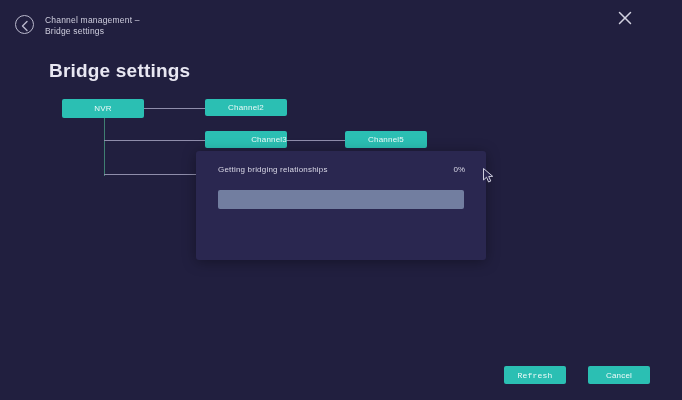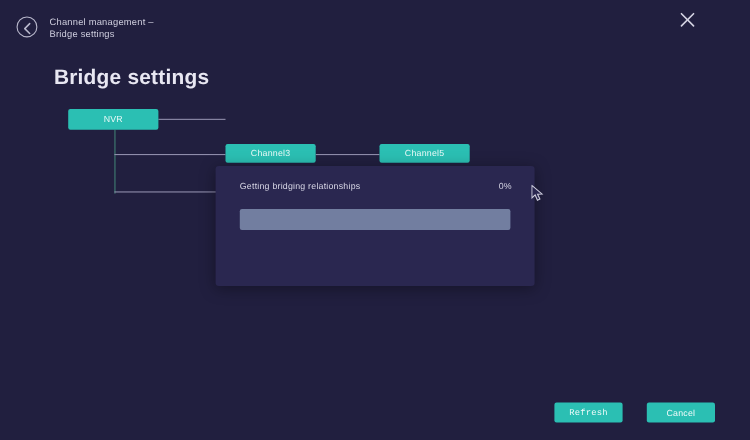--- a/index.html
+++ b/index.html
@@ -194,21 +194,24 @@
     <div class="connector-v" style="left:104px; top:118px; height:58px;"></div>
 
     <div class="connector-h" style="left:144px; top:108px; width:61px;"></div>
     <div class="connector-h" style="left:104px; top:140px; width:101px;"></div>
     <div class="connector-h" style="left:287px; top:140px; width:58px;"></div>
     <div class="connector-h" style="left:104px; top:174px; width:131px;"></div>
 
     <div class="node" style="left:62px; top:99px; width:82px; height:19px;">
       <span>NVR</span>
     </div>
-    <div class="node" style="left:205px; top:131px; width:82px; height:17px;">
+    <div class="node" style="left:205px; top:99px; width:82px; height:17px;">
+      <span>Channel2</span>
+    </div>
+    <div class="node" style="left:205px; top:131px; width:82px; height:17px;justify-content:flex-end;">
       <span>Channel3</span>
     </div>
     <div class="node" style="left:345px; top:131px; width:82px; height:17px;">
       <span>Channel5</span>
     </div>
   </div>
 
   <div id="progress-dialog">
     <div id="progress-label">Getting bridging relationships</div>
     <div id="progress-percent">0%</div>

